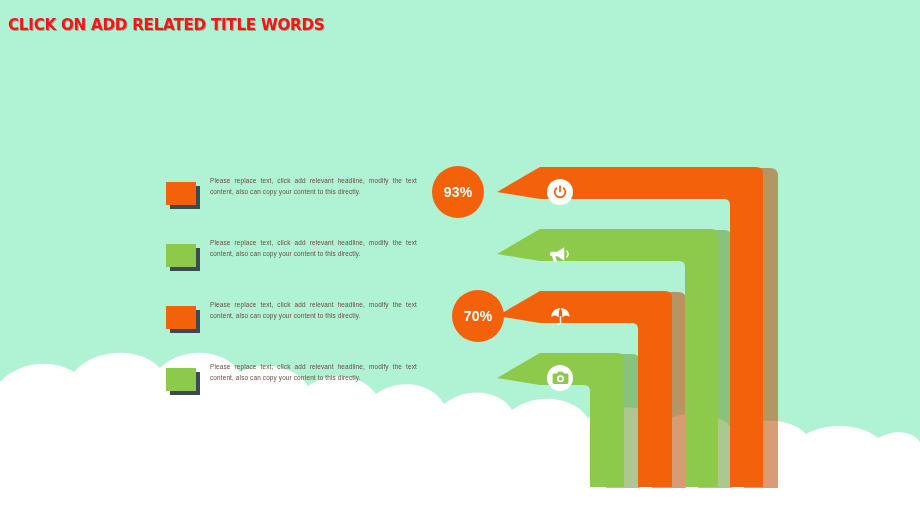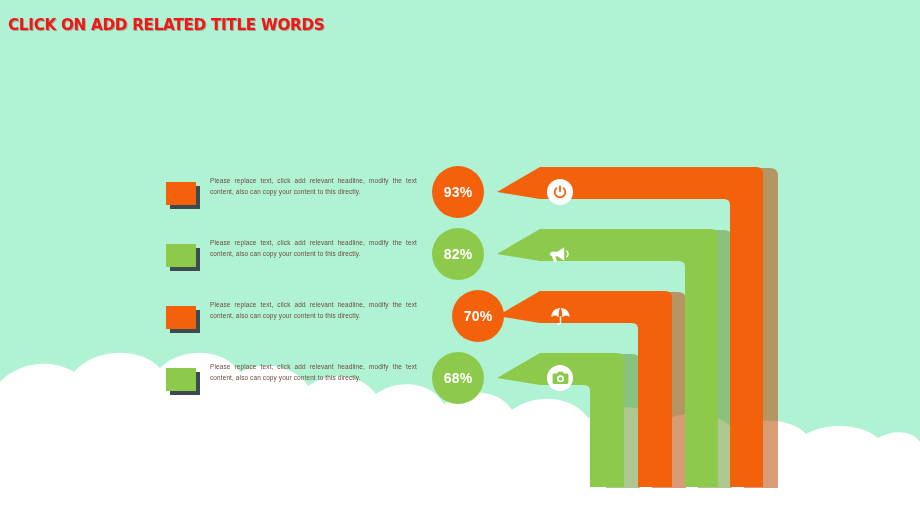--- a/index.html
+++ b/index.html
@@ -219,21 +219,20 @@
     </svg>
   </div>
 
   <div class="row" style="left:166px; top:232px; width:330px;">
     <div class="swatch">
       <div class="shadow"></div>
       <div class="face" style="background:#8dc94a;"></div>
     </div>
     <div class="row-text">Please replace text, click add relevant headline, modify the text content, also can copy your content to this directly.</div>
   </div>
-  <div class="pct-circle" style="left:432px; top:228px; background:#8dc94a; z-index:6;">82%</div>
   <div style="position:absolute; left:547px; top:241px; z-index:7; width:26px; height:26px;
        display:flex; align-items:center; justify-content:center;">
     <svg width="22" height="18" viewBox="0 0 26 20" fill="#ffffff">
       <path d="M3.5 7.2 L10 7.2 L18 2 L18 18 L10 12.8 L7.5 12.8 L9.6 19 L5.6 19 L3.6 12.8
                C2.1 12.5 1 11.2 1 9.9 C1 8.6 2.1 7.4 3.5 7.2 Z"></path>
       <path d="M20.4 5.2 C22.3 6.4 23.3 8.1 23.3 10 C23.3 11.9 22.3 13.6 20.4 14.8 L20.4 12.6
                C21.3 11.9 21.8 11 21.8 10 C21.8 9 21.3 8.1 20.4 7.4 Z"></path>
     </svg>
   </div>
 
@@ -260,21 +259,20 @@
     </svg>
   </div>
 
   <div class="row" style="left:166px; top:356px; width:330px;">
     <div class="swatch">
       <div class="shadow"></div>
       <div class="face" style="background:#8dc94a;"></div>
     </div>
     <div class="row-text">Please replace text, click add relevant headline, modify the text content, also can copy your content to this directly.</div>
   </div>
-  <div class="pct-circle" style="left:432px; top:352px; background:#8dc94a; z-index:6;">68%</div>
   <div class="icon-badge" style="left:547px; top:365px;">
     <svg width="17" height="14" viewBox="0 0 24 19" fill="#8dc94a">
       <path d="M8.6 0.8 L15.4 0.8 L16.8 3.0 L21.2 3.0 C22.4 3.0 23.2 3.8 23.2 5.0
                L23.2 16.0 C23.2 17.2 22.4 18.0 21.2 18.0 L2.8 18.0
                C1.6 18.0 0.8 17.2 0.8 16.0 L0.8 5.0 C0.8 3.8 1.6 3.0 2.8 3.0
                L7.2 3.0 Z M12 5.6 A5.0 5.0 0 1 0 12 15.6 A5.0 5.0 0 1 0 12 5.6 Z"></path>
       <circle cx="12" cy="10.6" r="2.6" fill="#8dc94a"></circle>
     </svg>
   </div>
 

